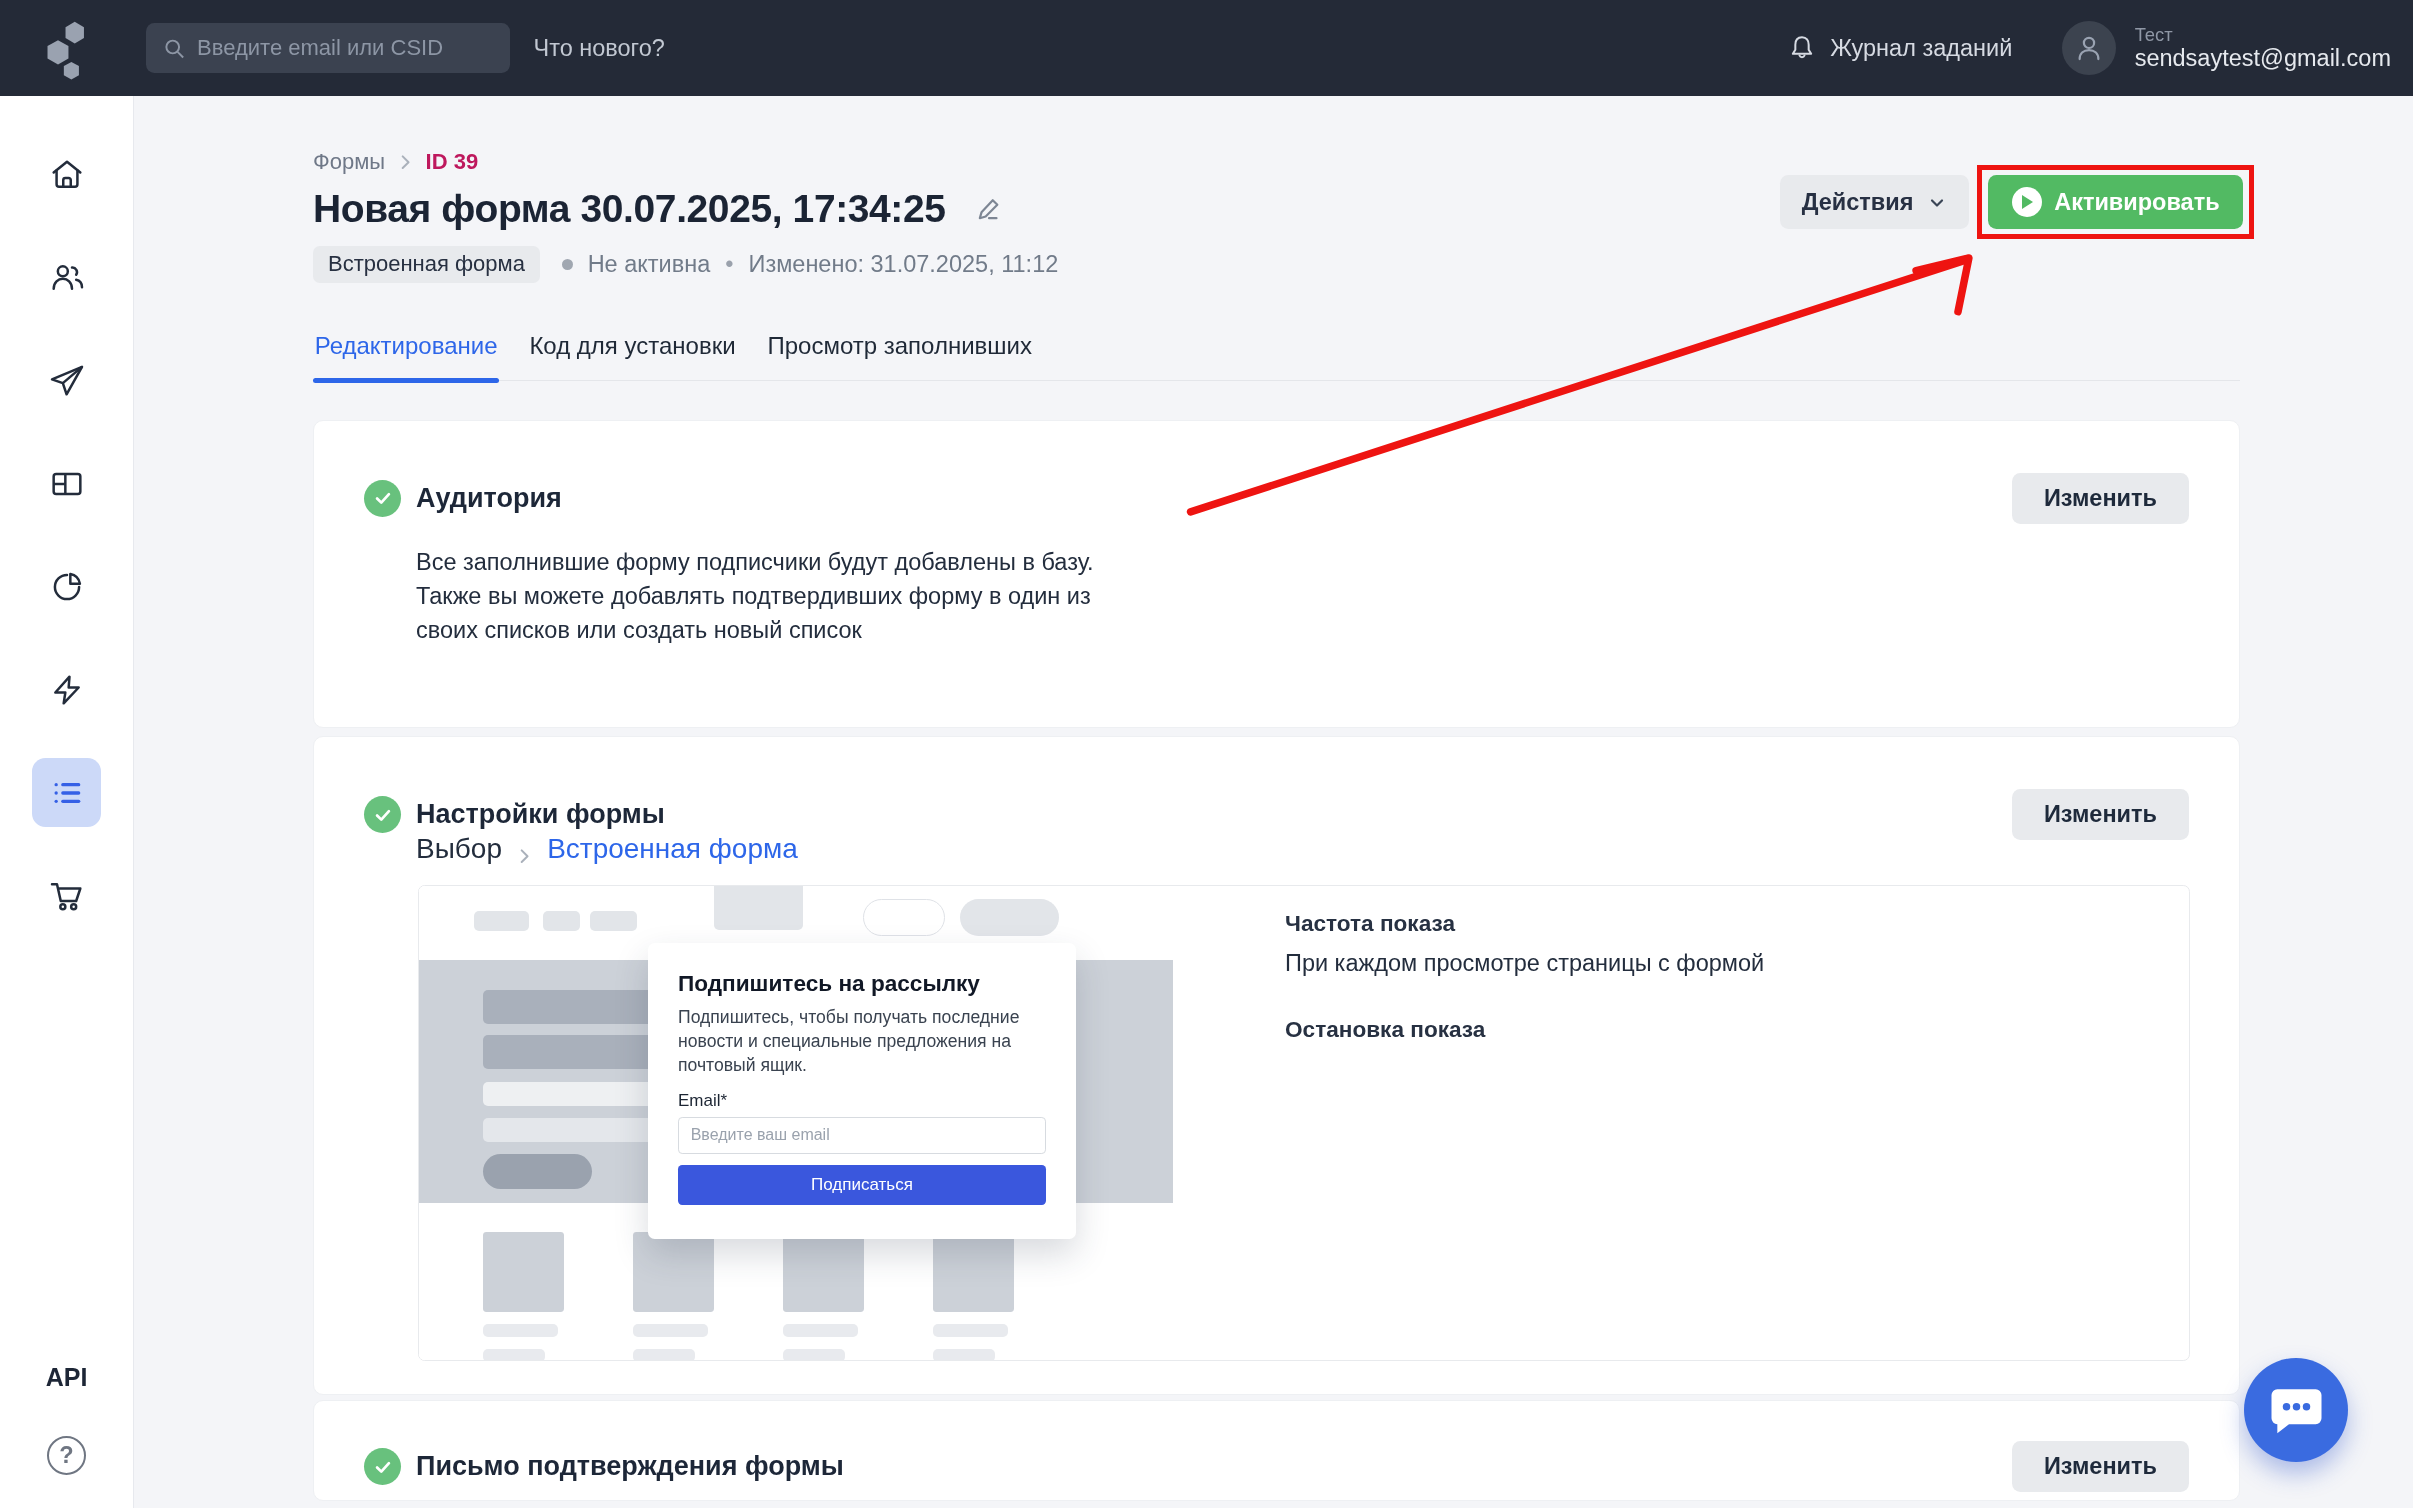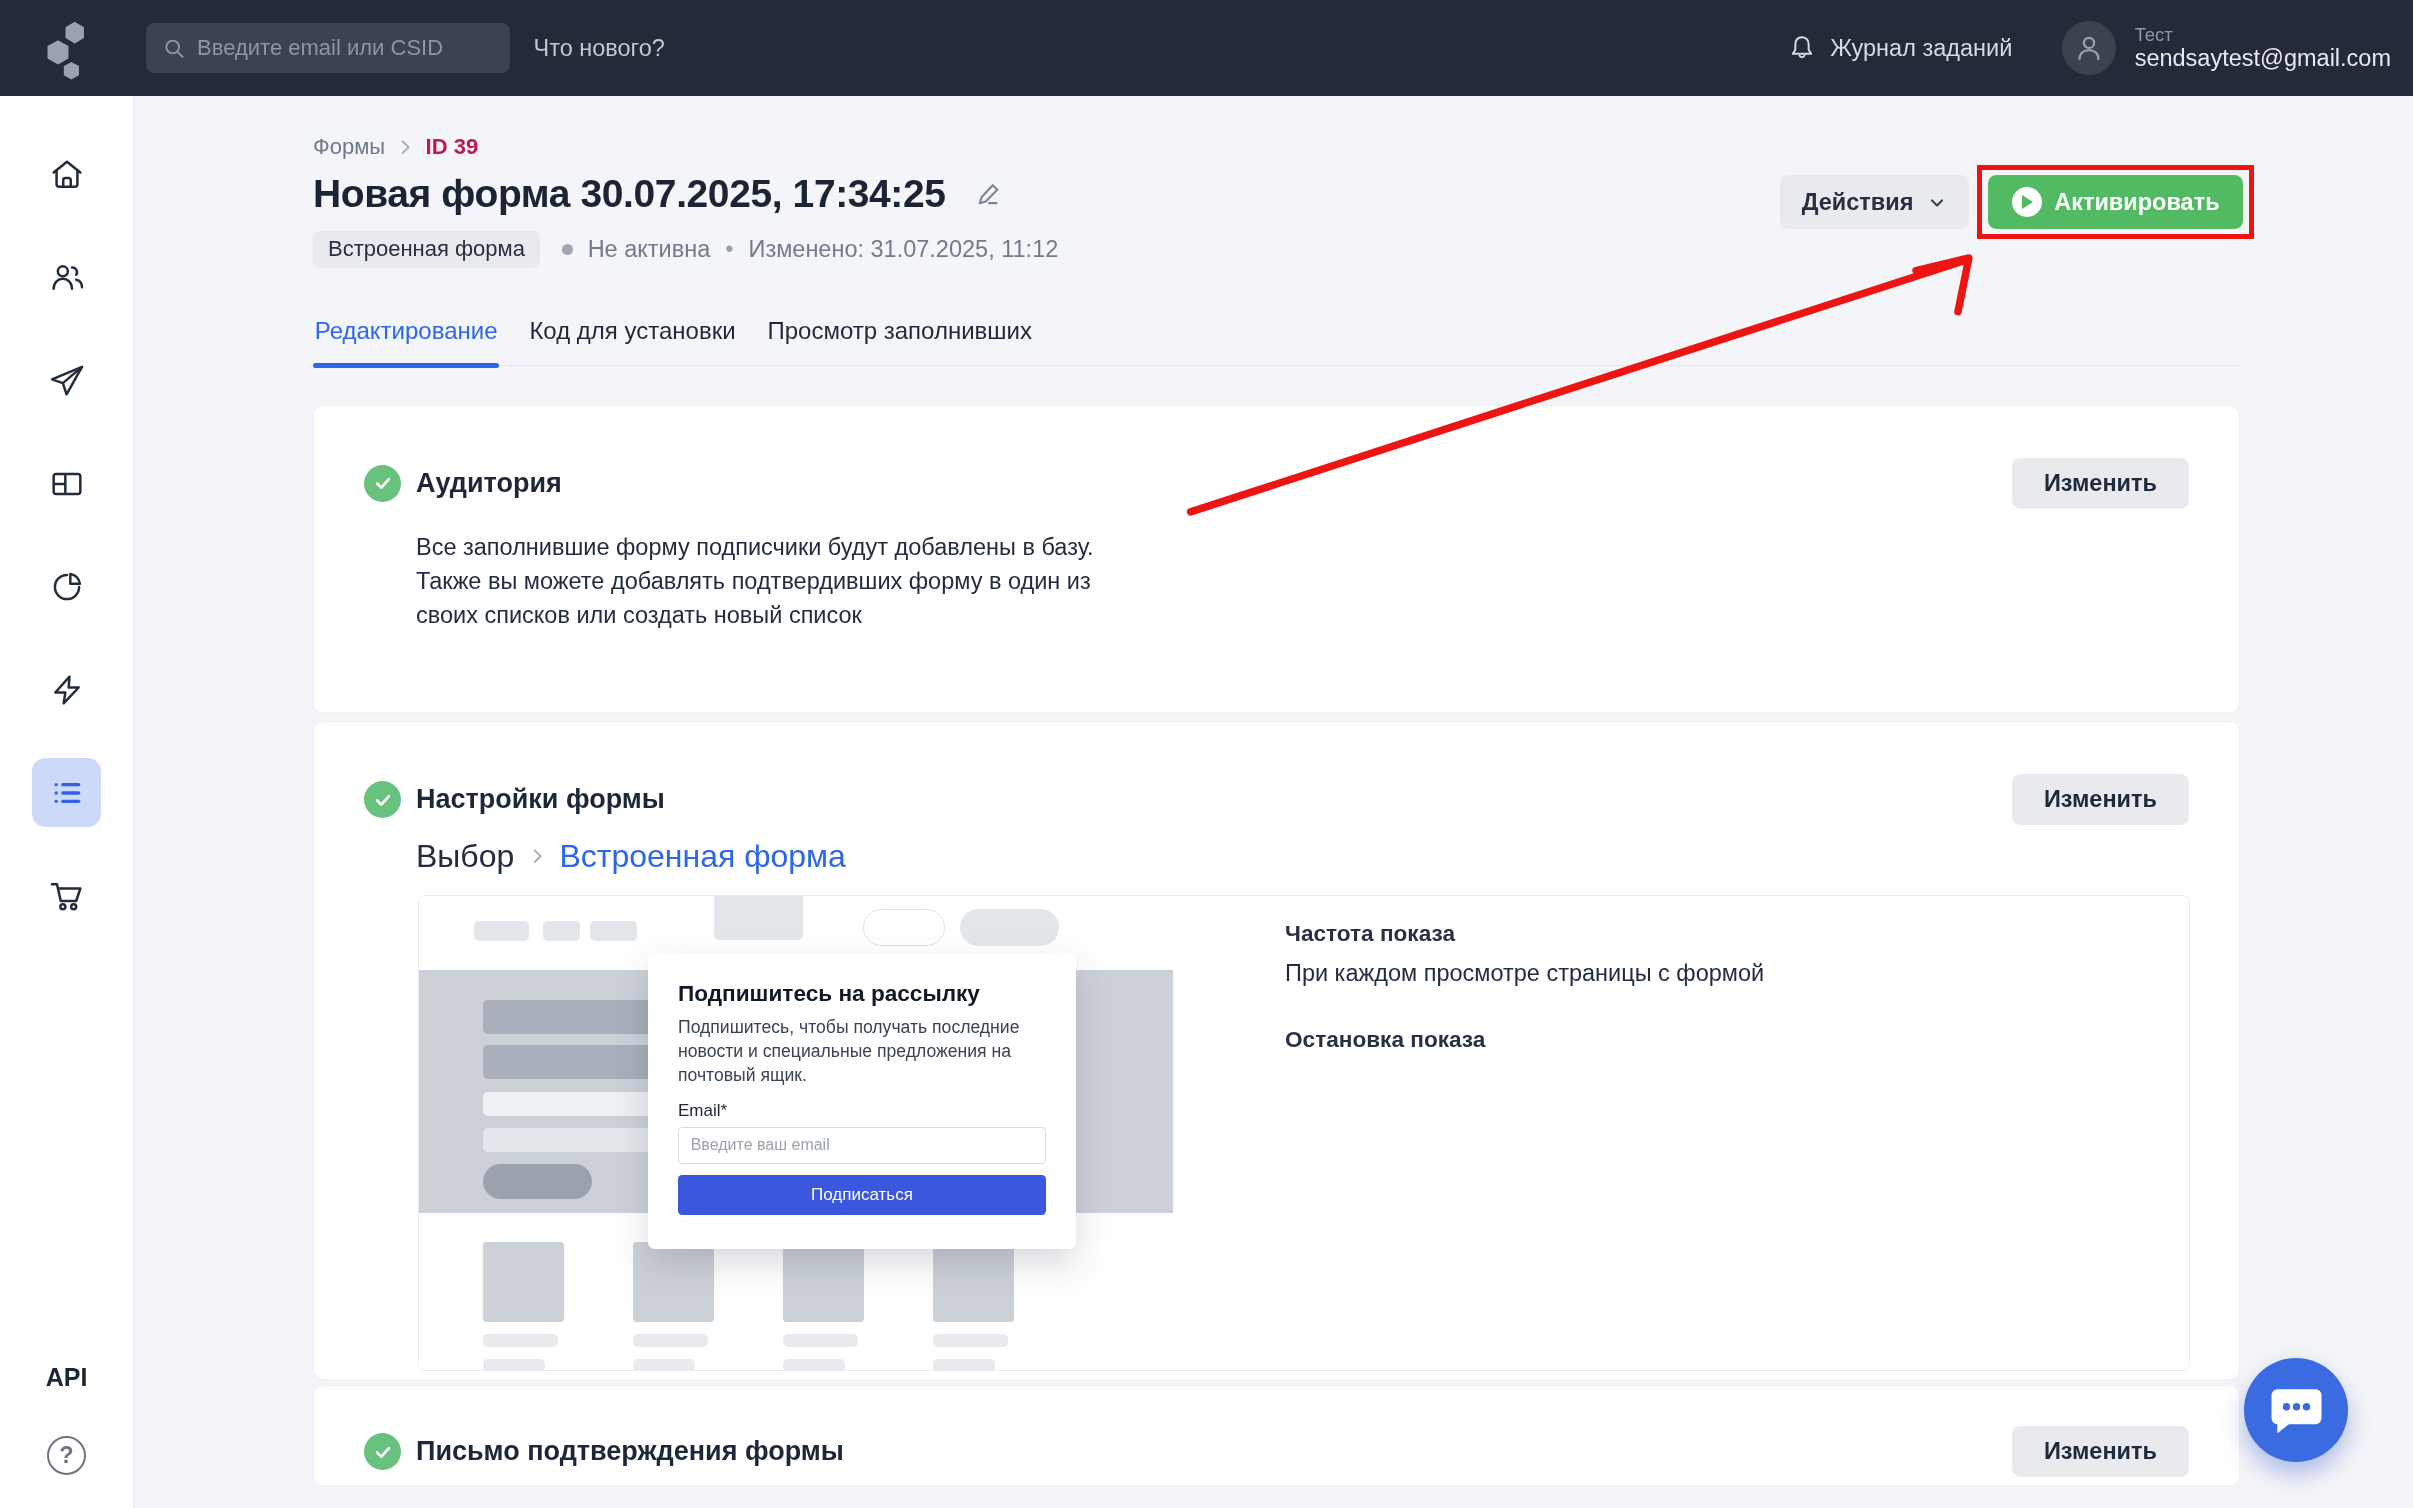--- a/index.html
+++ b/index.html
@@ -44,21 +44,21 @@
   .side-item:first-child{margin-top:44px;}
   .side-item.active{background:#ccd9f8;color:#3560e6;}
   .side-item svg{width:40px;height:40px;}
   .side-bottom{margin-top:auto;display:flex;flex-direction:column;align-items:center;gap:44px;padding-bottom:34px;}
   .api{font-size:25px;font-weight:700;color:#1d2636;cursor:pointer;}
   .help{width:39px;height:39px;border-radius:50%;border:2.5px solid #6f7682;color:#6f7682;font-size:23.5px;font-weight:700;display:flex;align-items:center;justify-content:center;cursor:pointer;}
 
   
   .content{position:absolute;left:134px;top:96px;right:0;bottom:0;}
   .container{width:1927px;margin-left:179px;}
-  .breadcrumb{margin-top:38px;display:flex;align-items:center;gap:11px;font-size:22px;}
+  .breadcrumb{margin-top:53px;display:flex;align-items:center;gap:11px;font-size:22px;}
   .breadcrumb .root{color:#6f7888;cursor:pointer;}
   .breadcrumb .cur{color:#be185d;font-weight:600;}
   .crumb-sep{color:#aab1bb;display:flex;}
   .title-row{margin-top:11.7px;display:flex;align-items:center;gap:28.5px;}
   .page-title{font-size:39px;font-weight:700;color:#1b2434;letter-spacing:-0.4px;}
   .pencil{color:#7d8694;cursor:pointer;display:flex;}
   .meta-row{margin-top:15px;display:flex;align-items:center;gap:15px;}
   .type-badge{background:var(--pill);border-radius:6.7px;height:37px;display:flex;align-items:center;padding:0 15px;font-size:22px;color:#273041;}
   .status-dot{width:11px;height:11px;border-radius:50%;background:#a0a7b1;margin-left:6.7px;}
   .meta-text{font-size:23.5px;color:var(--gray);}
@@ -80,21 +80,21 @@
 
   .card{background:#fff;border-radius:10px;border:0.8px solid #eef0f3;position:relative;}
   .card-head{display:flex;align-items:center;gap:15px;}
   .check{width:37px;height:37px;border-radius:50%;background:var(--green-check);display:flex;align-items:center;justify-content:center;flex:0 0 auto;}
   .card-title{font-size:27px;font-weight:600;color:#1d2738;}
   .btn-edit{position:absolute;top:52px;right:50px;height:51px;padding:0 32px;background:var(--pill);color:#1e2a3b;font-weight:600;font-size:23.5px;}
   .card-audience{margin-top:39px;height:308px;padding:59px 50px;}
   .card-desc{margin-left:52px;margin-top:28.5px;font-size:23.5px;line-height:34px;color:#232d3d;max-width:687px;}
 
   .card-settings{margin-top:8.4px;height:659px;padding:59px 50px 20px 50px;}
-  .sub-breadcrumb{margin-left:52px;margin-top:20px;display:flex;align-items:center;gap:13.4px;font-size:32px;}
+  .sub-breadcrumb{margin-left:52px;display:flex;align-items:flex-end;gap:13.4px;font-size:28px;}
   .sub-breadcrumb .root{color:#232d3d;cursor:pointer;}
   .sub-breadcrumb .cur{color:var(--blue);cursor:pointer;}
 
   .preview-box{margin-left:54px;margin-top:20px;width:1772px;height:476px;border:1.7px solid #e8eaed;border-radius:6.7px;background:#fff;display:flex;overflow:hidden;position:relative;}
   .mockup{width:754px;height:100%;flex:0 0 auto;position:relative;background:#fff;}
   .mock-header{position:absolute;left:0;top:0;width:754px;height:74px;background:#fff;}
   .mock-pill{position:absolute;background:#e2e5e9;border-radius:5px;}
   .mock-hero{position:absolute;left:0;top:74px;width:754px;height:243px;background:#ccd1d8;}
   .hero-bar{position:absolute;border-radius:5px;}
   .mock-bottom{position:absolute;left:0;top:317px;width:754px;height:159px;background:#fff;display:flex;gap:69px;padding:28.5px 0 0 64px;}

